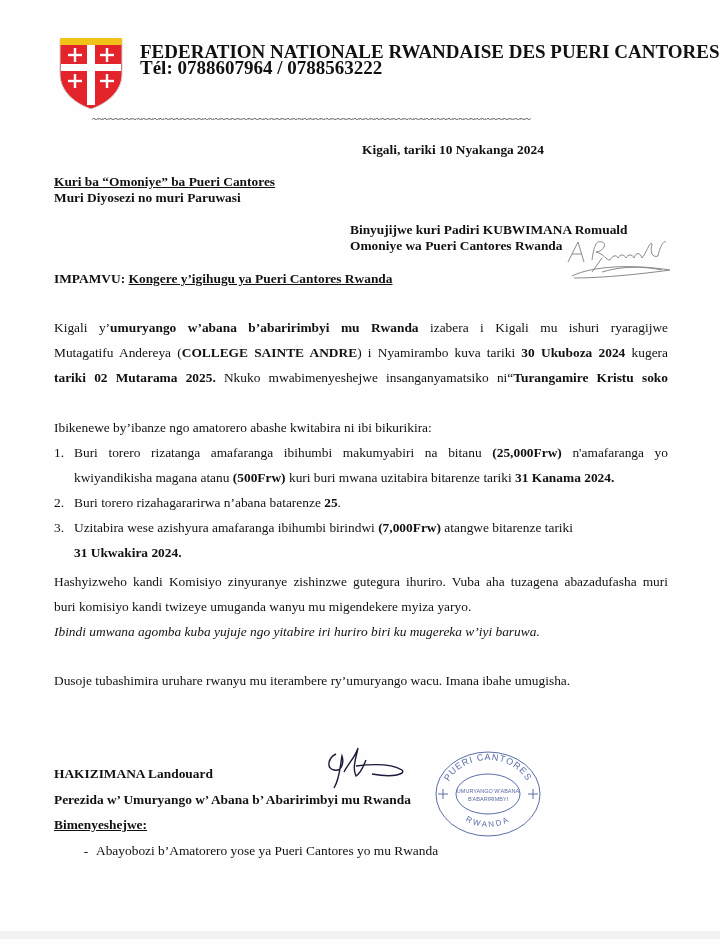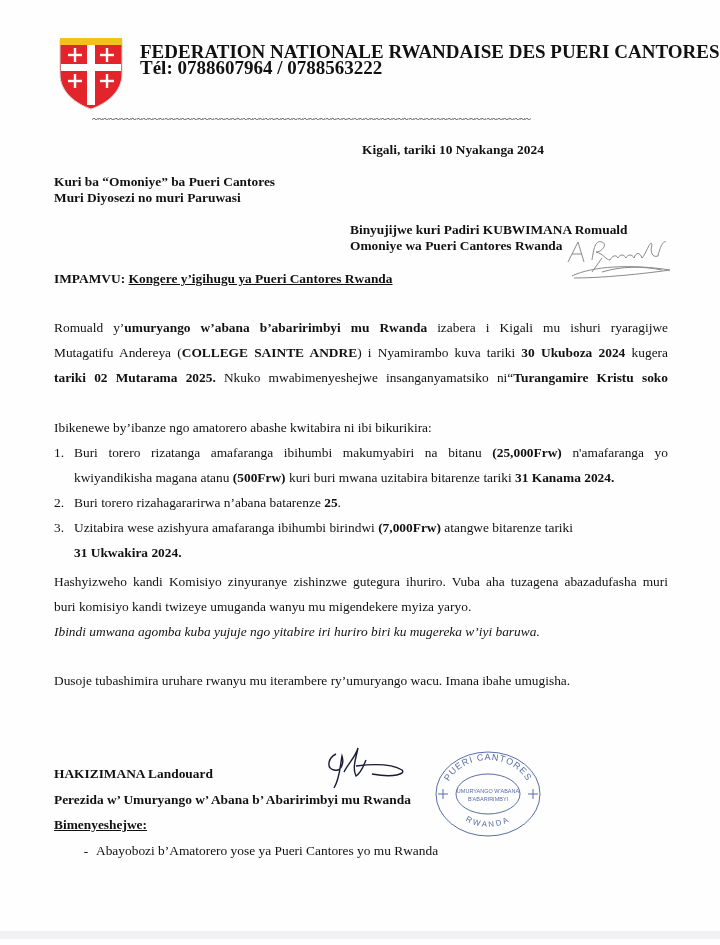--- a/index.html
+++ b/index.html
@@ -39,42 +39,42 @@
         <line x1="51" y1="40" x2="51" y2="54"></line>
     </g>
   </svg>
 </div>
 <div class="abs hdr" style="left:140px;top:44px;">FEDERATION NATIONALE RWANDAISE DES PUERI CANTORES</div>
 <div class="abs hdr" style="left:140px;top:60px;">Tél:  0788607964 / 0788563222</div>
 <div class="abs tilde" style="left:92px;top:112px;width:540px;">~~~~~~~~~~~~~~~~~~~~~~~~~~~~~~~~~~~~~~~~~~~~~~~~~~~~~~~~~~~~~~~~~~~~~~~~~~~~~~~</div>
 
 <div class="abs t b" style="left:362px;top:142px;">Kigali, tariki 10 Nyakanga 2024</div>
 
-<div class="abs t b" style="left:54px;top:174px;">Kuri ba “Omoniye” ba Pueri Cantores</div>
+<div class="abs t b" style="left:54px;top:174px;text-decoration:underline;">Kuri ba “Omoniye” ba Pueri Cantores</div>
 <div class="abs t b" style="left:54px;top:190px;">Muri Diyosezi no muri Paruwasi</div>
 
 <div class="abs t b" style="left:350px;top:222px;">Binyujijwe kuri Padiri KUBWIMANA Romuald</div>
 <div class="abs t b" style="left:350px;top:238px;">Omoniye wa Pueri Cantores Rwanda</div>
 <div class="abs" style="left:562px;top:232px;width:116px;height:50px;">
   <svg width="116" height="50" viewBox="0 0 116 50">
     <g fill="none" stroke="#8a8a8a" stroke-width="1">
       <path d="M6 30 L16 10 L22 30 M10 22 L20 22"></path>
       <path d="M30 28 C32 14 34 8 40 10 C46 12 40 20 34 20 C42 22 44 28 48 28 C50 24 54 22 56 26 C58 22 62 22 64 26 C66 22 70 22 72 26 C74 20 78 20 80 26 C84 22 88 8 90 12 C88 20 90 26 96 24 C98 14 102 8 104 10"></path>
       <path d="M10 44 C30 34 70 32 108 38 C80 42 40 46 12 46 M30 40 L40 26 M40 40 C60 34 80 34 100 38"></path>
     </g>
   </svg>
 </div>
 
 <div class="abs t b" style="left:54px;top:271px;">
   <span>IMPAMVU:</span>
   <span class="u">Kongere y’igihugu ya Pueri Cantores Rwanda</span>
 </div>
 
 <div class="abs body" style="left:54px;top:315px;width:614px;">
-  <div class="just"><span>Romuald y’</span><b>umuryango w’abana b’abaririmbyi mu Rwanda</b><span> izabera i Kigali mu ishuri ryaragijwe</span></div>
+  <div class="just"><span>Kigali y’</span><b>umuryango w’abana b’abaririmbyi mu Rwanda</b><span> izabera i Kigali mu ishuri ryaragijwe</span></div>
   <div class="just"><span>Mutagatifu Andereya (</span><b>COLLEGE SAINTE ANDRE</b><span>) i Nyamirambo kuva tariki </span><b>30 Ukuboza 2024</b><span> kugera</span></div>
   <div class="just"><b>tariki 02 Mutarama 2025.</b><span> Nkuko mwabimenyeshejwe insanganyamatsiko ni“</span><b>Turangamire Kristu soko</b></div>
   <div style="height:25px;"></div>
   <div>Ibikenewe by’ibanze ngo amatorero abashe kwitabira ni ibi bikurikira:</div>
   <div>
     <div class="just"><span class="num">1.</span><span>Buri torero rizatanga amafaranga ibihumbi makumyabiri na bitanu </span><b>(25,000Frw)</b><span> n'amafaranga yo</span></div>
     <div style="padding-left:20px;"><span>kwiyandikisha magana atanu </span><b>(500Frw)</b><span> kuri buri mwana uzitabira bitarenze tariki </span><b>31 Kanama 2024.</b></div>
   </div>
   <div><span class="num">2.</span><span>Buri torero rizahagararirwa n’abana batarenze </span><b>25</b><span>.</span></div>
   <div>

